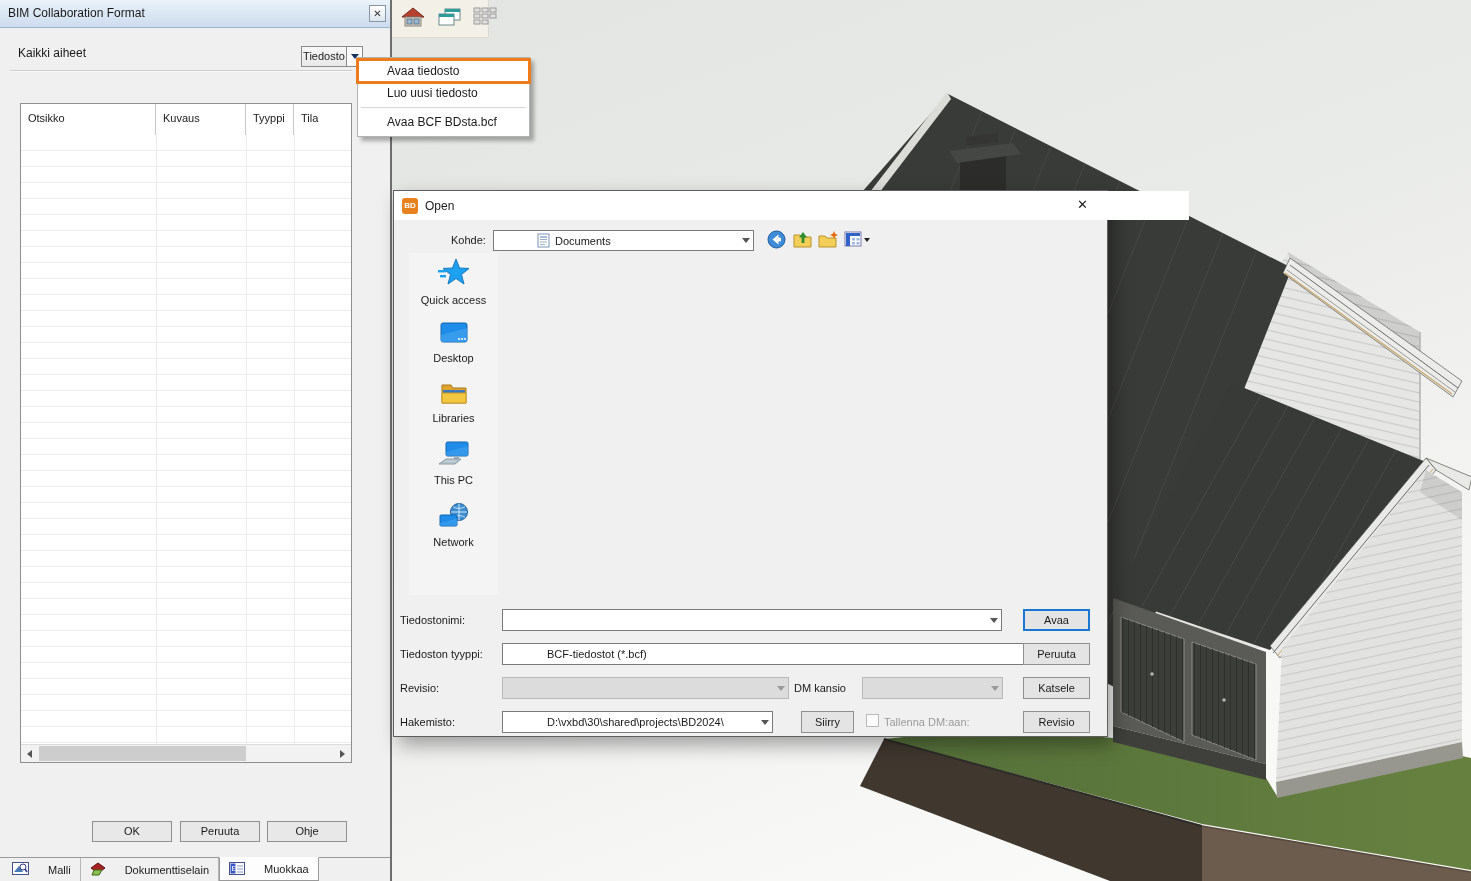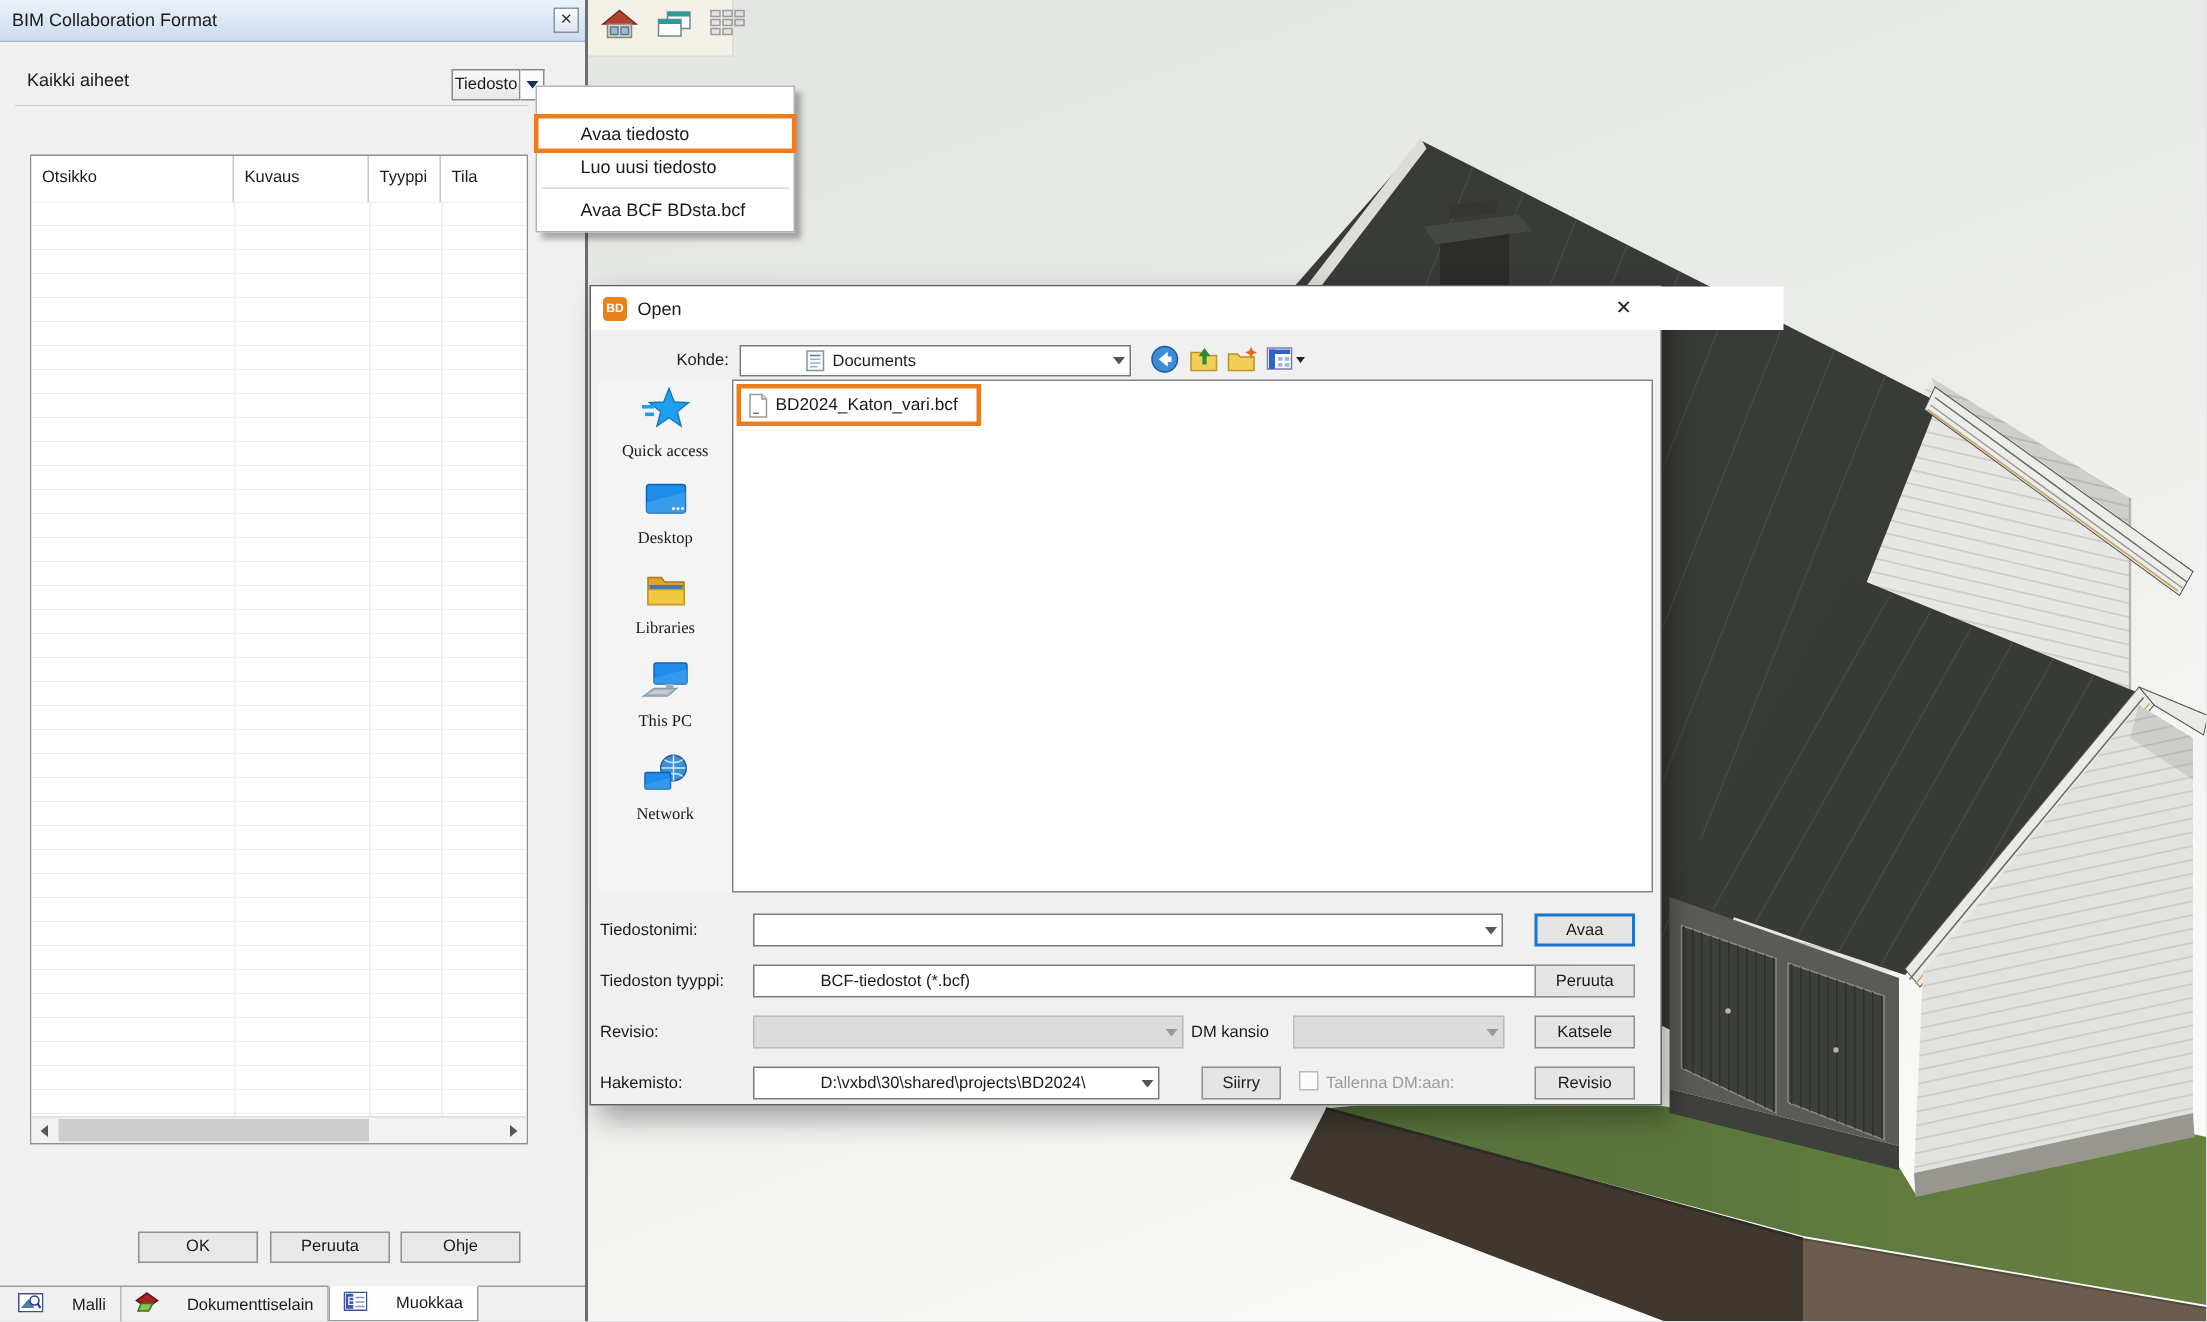--- a/index.html
+++ b/index.html
@@ -46,41 +46,41 @@
   .sb-thumb{position:absolute;left:18px;top:1px;width:207px;height:15px;background:#cdcdcd;}
   .bp-btn{position:absolute;top:821px;width:80px;height:21px;background:#e8e8e8;border:1px solid #8f8f8f;
           font-size:11px;text-align:center;line-height:19px;box-sizing:border-box;}
   .bp-tabs{left:0;top:857px;width:390px;height:24px;border-top:1px solid #9a9a9a;background:#f0f0f0;
            display:flex;align-items:stretch;padding-left:3px;box-sizing:border-box;}
   .bp-tab{display:flex;align-items:center;gap:19px;padding:0 9px;font-size:11px;border-right:1px solid #b6b6b6;}
   .bp-tab.active{background:#fdfdfd;border:1px solid #9a9a9a;border-top:1px solid #fdfdfd;margin-top:-1px;}
 
   
   #file-menu{left:357px;top:57px;width:171px;background:#ffffff;border:1px solid #b3b3b3;
-             box-shadow:4px 4px 4px rgba(0,0,0,.3);padding:20px 0 3px 0;z-index:40;}
+             box-shadow:4px 4px 4px rgba(0,0,0,.3);padding:2px 0 3px 0;z-index:40;}
   .menu-item{height:22px;line-height:22px;padding-left:29px;font-size:12px;}
   .menu-item.hl{outline:3px solid #EE7C1C;outline-offset:-1px;}
   .menu-sep{height:0;border-top:1px solid #d8d8d8;margin:3px 3px;}
 
   
   #open-dialog{left:393px;top:190px;width:715px;height:547px;background:#f0f0f0;border:1px solid #5f5f5f;
                box-shadow:6px 8px 18px rgba(0,0,0,.35);z-index:30;box-sizing:border-box;}
   .od-titlebar{left:0;top:0;width:795px;height:29px;background:#fff;display:flex;align-items:center;gap:7px;padding-left:8px;box-sizing:border-box;}
   .od-appicon{width:16px;height:16px;background:#E8821E;border-radius:3px;color:#fff;font-size:8px;font-weight:bold;
               display:flex;align-items:center;justify-content:center;}
   .od-title{font-size:12px;}
   .od-close{left:683px;top:6px;font-size:13px;color:#222;}
   .od-label{font-size:11px;}
   .combo{background:#fff;border:1px solid #7a7a7a;box-sizing:border-box;display:flex;align-items:center;padding-left:39px;}
   .combo .txt{flex:1;font-size:11px;padding-left:5px;white-space:nowrap;overflow:hidden;}
   .combo .caret{width:14px;display:flex;justify-content:center;}
   .combo .caret .tri-down{border-top-color:#555;}
   .combo.disabled{background:#dcdcdc;border-color:#b9b9b9;}
   .combo.disabled .tri-down{border-top-color:#9a9a9a;}
-  .od-sidebar{left:5px;top:62px;width:89px;height:342px;background:#f4f4f4;font-family:Liberation Serif, serif;}
+  .od-sidebar{left:15px;top:62px;width:89px;height:342px;background:#f4f4f4;}
   .place{position:absolute;left:0;width:89px;text-align:center;}
   .place .plabel{font-size:11px;margin-top:1px;}
   .od-list{left:94px;top:62px;width:614px;height:342px;background:#fff;border:1px solid #828282;box-sizing:border-box;}
   .od-file-item{position:absolute;left:2px;top:2px;width:163px;height:28px;border:3px solid #EE7C1C;
                 display:flex;align-items:center;gap:5px;padding-left:5px;box-sizing:border-box;}
   .od-file-item .flabel{font-size:11.5px;}
   .od-btn{position:absolute;left:629px;width:67px;height:22px;background:#e4e4e4;border:1px solid #8f8f8f;
           font-size:11px;text-align:center;line-height:20px;box-sizing:border-box;}
   .od-btn.default{border:2px solid #1B76D1;line-height:18px;}
   .od-go{position:absolute;left:407px;width:53px;height:22px;background:#e4e4e4;border:1px solid #8f8f8f;
@@ -413,32 +413,20 @@
         <svg width="34" height="30" viewBox="0 0 34 30">
             <circle cx="22" cy="11" r="8.5" fill="#3f8fd0" stroke="#1d5a9e"></circle>
             <path d="M14,11 H30 M22,2.5 V19.5 M16,5.5 C19,8 25,8 28,5.5 M16,16.5 C19,14 25,14 28,16.5" stroke="#cfe6f8" fill="none" stroke-width="1"></path>
             <rect x="3" y="14" width="17" height="11" rx="1" fill="#1e8ce8" stroke="#1266b0"></rect>
             <path d="M3,22 L20,17.5 L20,25 L3,25 Z" fill="#4aa6f0" opacity="0.5"></path>
           </svg>
         <div class="plabel">Network</div>
       </div>
     </div>
 
-    <div class="od-list abs">
-      <div class="od-file-item">
-        <span style="display:flex">
-          <svg width="13" height="17" viewBox="0 0 13 17">
-              <path d="M1,1 L9,1 L12,4 L12,16 L1,16 Z" fill="#fff" stroke="#9a9a9a"></path>
-              <path d="M9,1 L9,4 L12,4" fill="#e8e8e8" stroke="#9a9a9a"></path>
-              <line x1="3" y1="13.5" x2="7" y2="13.5" stroke="#777"></line>
-            </svg>
-        </span>
-        <span class="flabel">BD2024_Katon_vari.bcf</span>
-      </div>
-    </div>
 
     <div class="od-label abs" style="left:6px;top:423px">Tiedostonimi:</div>
     <div class="combo abs" style="left:108px;top:418px;width:500px;height:22px">
       <span class="txt"></span>
       <span class="caret">
           <span class="tri-down"></span>
         </span>
     </div>
     <div class="od-btn default" style="top:418px">Avaa</div>
 

